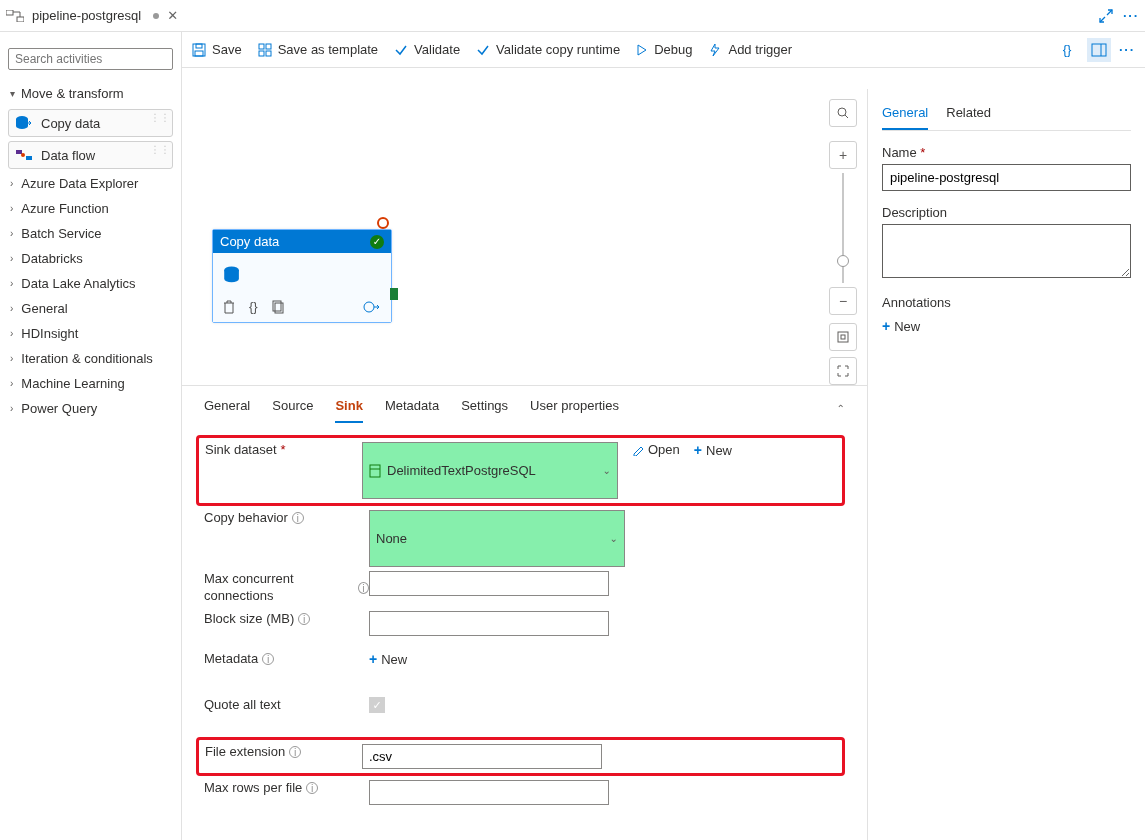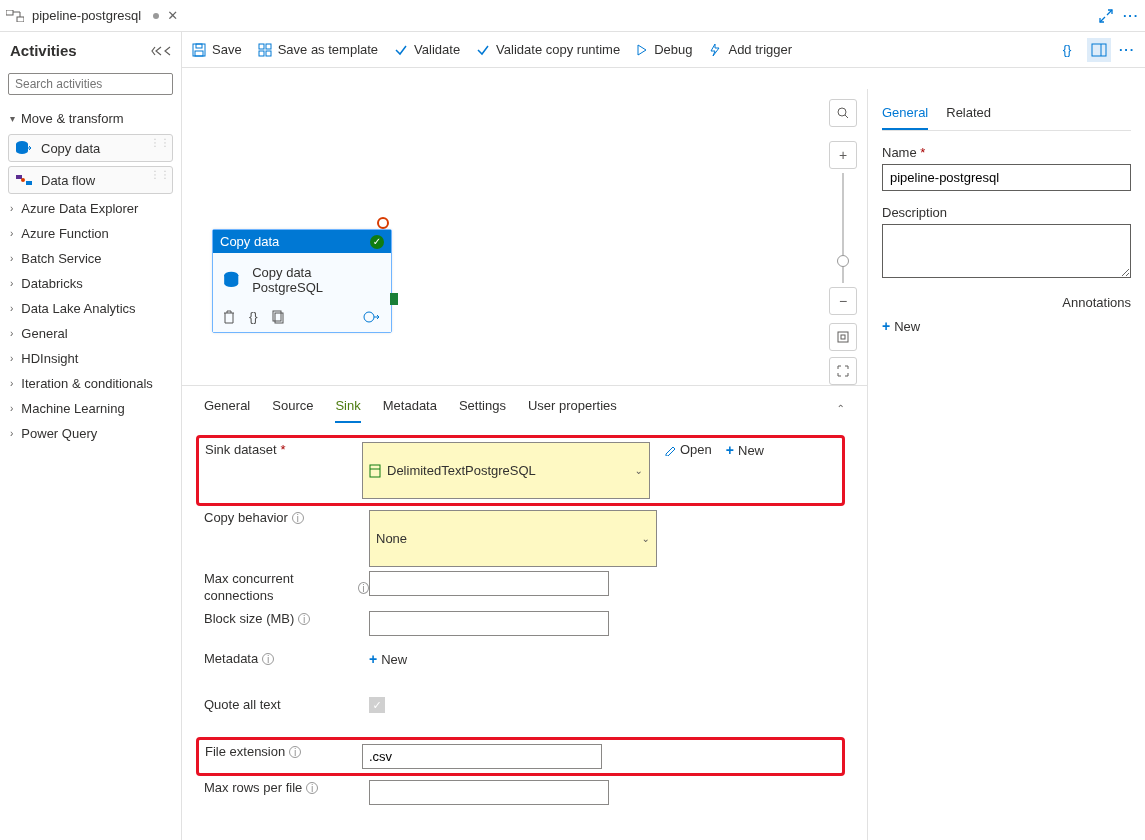--- a/index.html
+++ b/index.html
@@ -42,28 +42,28 @@
 .canvas-node-body{background:#f7fbff;padding:8px 8px 4px;}
 .canvas-node-title{display:flex;align-items:center;gap:8px;padding:4px 2px 10px;}
 .canvas-node-actions{display:flex;gap:14px;padding:4px 2px;align-items:center;color:#555;justify-content:space-between;}
 .red-circle-node{position:absolute;left:195px;top:128px;width:12px;height:12px;border:2px solid #d83b01;border-radius:50%;}
 .green-check{width:14px;height:14px;background:#107c10;border-radius:50%;display:flex;align-items:center;justify-content:center;color:#fff;font-size:10px;}
 .node-connector{position:absolute;right:-7px;top:50%;width:8px;height:12px;background:#1a7f37;}
 .bottom-panel{border-top:1px solid #e1e1e1;}
 .bottom-tabs{display:flex;justify-content:space-between;align-items:center;padding:8px 22px 4px;}
 .bottom-tabs-left{display:flex;gap:22px;}
 .bottom-tab{padding:4px 0 8px;cursor:pointer;color:#323130;}
-.bottom-tab.active{color:#4d7c0f;border-bottom:2px solid #0078d4;font-weight:400;}
+.bottom-tab.active{color:#c2410c;border-bottom:2px solid #0078d4;font-weight:700;}
 .form{padding:8px 22px 20px;}
 .form-row{display:flex;align-items:flex-start;min-height:36px;margin-bottom:4px;}
 .form-label{width:165px;color:#323130;display:flex;align-items:center;gap:4px;}
 .req{color:#a80000;}
 .info{color:#999;font-size:11px;border:1px solid #999;border-radius:50%;width:12px;height:12px;display:inline-flex;align-items:center;justify-content:center;}
 .form-input{width:240px;border:1px solid #8a8886;padding:4px 6px;font-size:13px;}
-.form-select{width:288px;border:1px solid #8a8886;padding:20px 6px;display:flex;justify-content:space-between;align-items:center;background:#fef9c3;}
+.form-select{width:256px;border:1px solid #8a8886;padding:20px 6px;display:flex;justify-content:space-between;align-items:center;background:#86efac;}
 .select-with-icon{display:flex;align-items:center;gap:6px;}
 .link-btn{display:flex;align-items:center;gap:4px;color:#323130;cursor:pointer;margin-left:14px;}
 .plus-blue{color:#0078d4;font-weight:bold;font-size:14px;}
 .hl-red{border:3px solid #e81123;border-radius:4px;padding:4px 6px;margin-left:-8px;}
 .hl-red .form-label{width:157px;}
 .checkbox-dis{width:16px;height:16px;background:#d0d0d0;display:flex;align-items:center;justify-content:center;color:#fff;font-size:11px;}
 .prop-panel{width:278px;border-left:1px solid #e1e1e1;}
 .prop-body{padding:12px 14px;}
 .prop-title{font-weight:600;font-size:14px;margin-bottom:12px;}
 .prop-tabs{display:flex;gap:18px;border-bottom:1px solid #e1e1e1;margin-bottom:14px;}
@@ -98,29 +98,20 @@
           <path d="M1 13 L6 8 M13 1 L8 6" stroke="#0078d4" stroke-width="1.3"></path>
         </svg>
     </span>
     <span class="more-dots">···</span>
   </div>
 </div>
 
 <div class="main">
 
   <div class="sidebar">
-    <div class="sidebar-header">
-      <span class="sidebar-title">Activities</span>
-      <span class="collapse-icons">
-        <svg width="20" height="12" viewBox="0 0 20 12">
-            <path d="M4 2 L1 6 L4 10 M10 2 L5 6 L10 10" stroke="#605e5c" fill="none" stroke-width="1.2"></path>
-            <path d="M19 2 L14 6 L19 10" stroke="#605e5c" fill="none" stroke-width="1.2"></path>
-          </svg>
-      </span>
-    </div>
     <div class="search-box">
       <svg width="12" height="12" viewBox="0 0 12 12">
           <circle cx="5" cy="5" r="4" fill="none" stroke="#605e5c"></circle>
           <path d="M8 8 L11 11" stroke="#605e5c"></path>
         </svg>
       <input type="text" placeholder="Search activities" style="">
     </div>
     <div class="group-head">
       <span class="caret">▾</span>
       <span>Move &amp; transform</span>
@@ -252,21 +243,20 @@
             <div class="canvas-node-head">
               <span>Copy data</span>
               <span class="green-check">✓</span>
             </div>
             <div class="canvas-node-body" style="position:relative;">
               <div class="canvas-node-title">
                 <svg width="22" height="20" viewBox="0 0 18 16">
                     <ellipse cx="7" cy="4" rx="6" ry="3" fill="#0078d4"></ellipse>
                     <path d="M1 4 V11 A6 3 0 0 0 13 11 V4" fill="#0078d4"></path>
                   </svg>
-                <span>Copy data PostgreSQL</span>
               </div>
               <div class="canvas-node-actions">
                 <div style="display:flex;gap:14px;align-items:center;">
                   <span>
                       <svg width="12" height="14" viewBox="0 0 12 14">
                         <path d="M1 3 H11 M4 3 V1 H8 V3 M2 3 V13 H10 V3" fill="none" stroke="#555"></path>
                       </svg>
                     </span>
                   <span>{}</span>
                   <span>
@@ -425,21 +415,21 @@
       <div class="prop-panel">
         <div class="prop-body">
           <div class="prop-tabs">
             <div class="prop-tab active">General</div>
             <div class="prop-tab">Related</div>
           </div>
           <div class="field-label"><span>Name</span> <span class="req">*</span></div>
           <input class="field-input" type="text" value="pipeline-postgresql" style="">
           <div class="field-label">Description</div>
           <textarea class="field-input" style=""></textarea>
-          <div class="field-label" style="margin-bottom:8px;text-align:right;">Annotations</div>
+          <div class="field-label" style="margin-bottom:8px;">Annotations</div>
           <div class="link-btn" style="margin-left:0;">
               <span class="plus-blue">+</span>
               <span>New</span>
             </div>
         </div>
       </div>
     </div>
   </div>
 </div>
 

